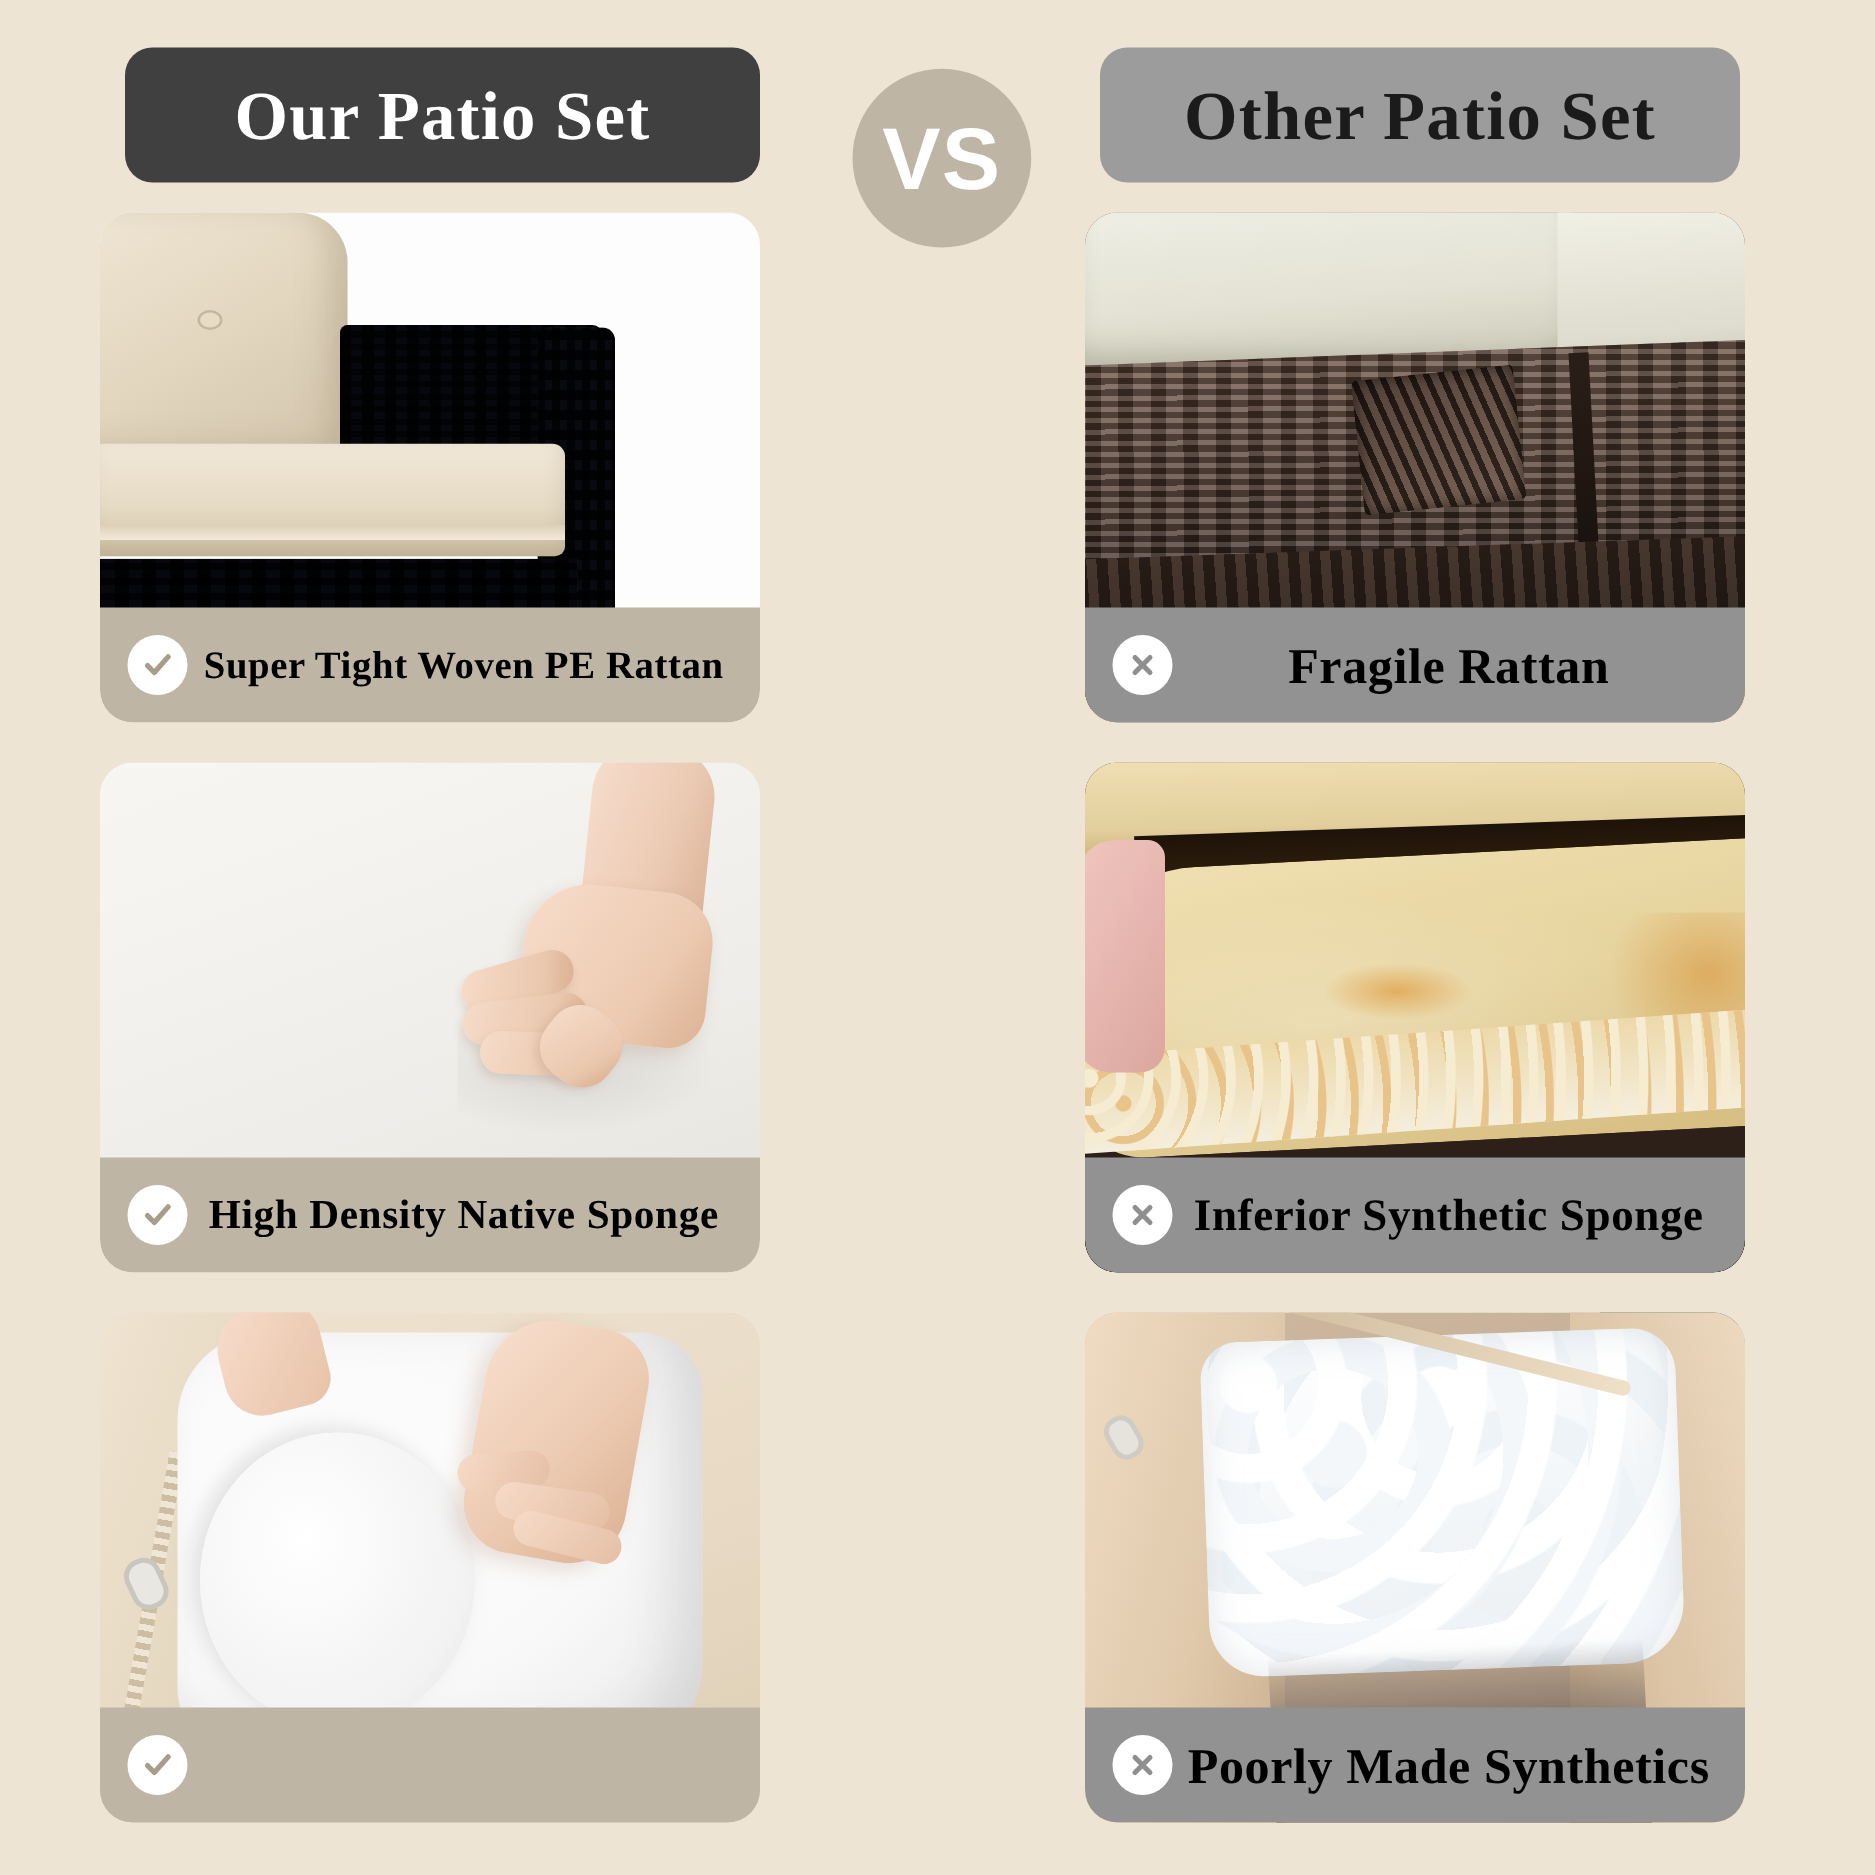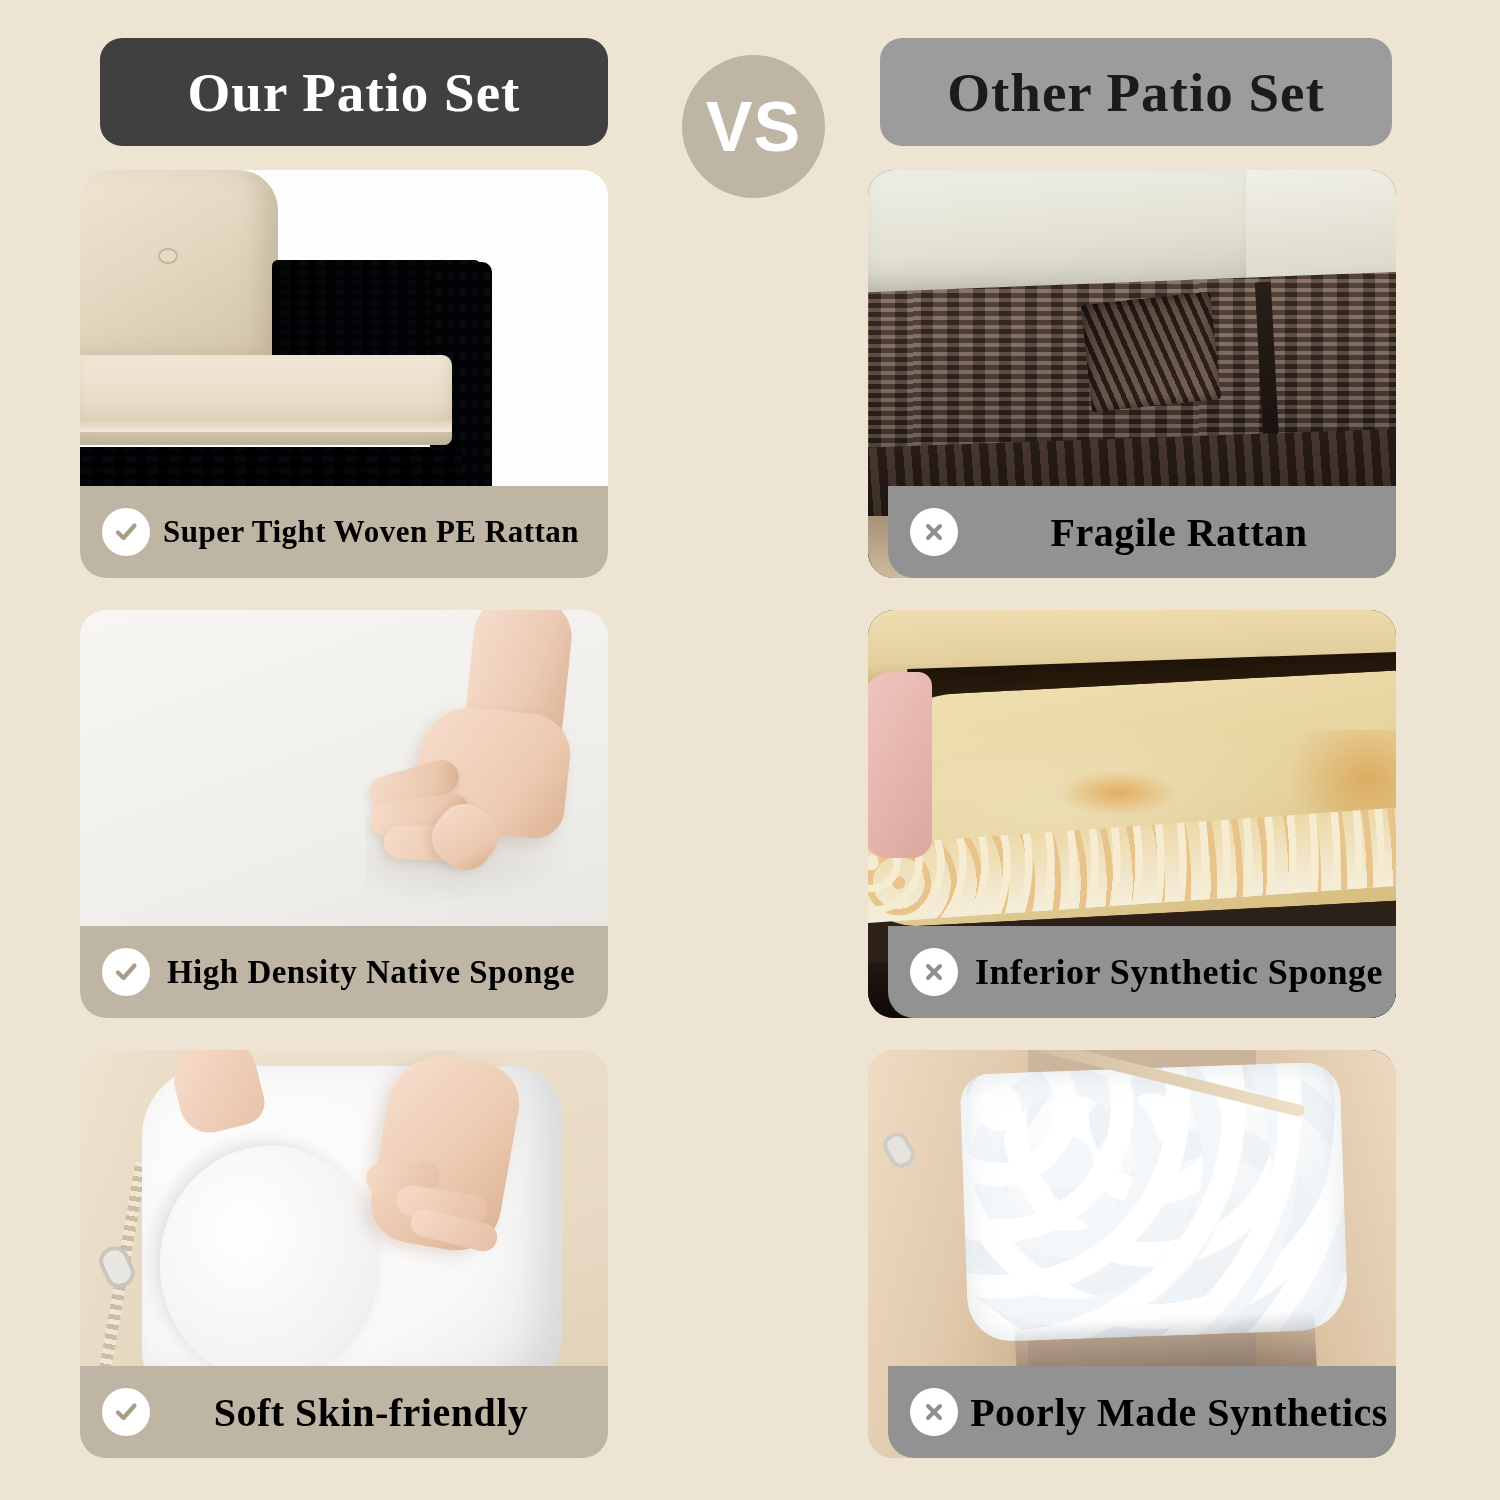--- a/index.html
+++ b/index.html
@@ -117,21 +117,21 @@
     bottom: 0;
     width: 100%;
     height: 92px;
     display: flex;
     align-items: center;
     padding: 0 22px;
     border-bottom-left-radius: 26px;
     border-bottom-right-radius: 26px;
   }
   .caption.good { background: #bfb5a5; }
-  .caption.bad  { background: #929292; margin-left: 20px; }
+  .caption.bad  { background: #929292; }
 
   .cap-icon {
     flex: 0 0 auto;
     width: 48px;
     height: 48px;
     border-radius: 50%;
     background: #ffffff;
     display: flex;
     align-items: center;
     justify-content: center;
@@ -550,21 +550,20 @@
           <div class="fingerB b3"></div>
           <div class="zippull"></div>
           <div class="coverB"></div>
         </div>
         <div class="caption good">
           <span class="cap-icon">
             <svg width="30" height="30" viewBox="0 0 30 30">
               <path d="M7 15.5 L12.5 21 L23.5 8.5" fill="none" stroke="#a99d8a" stroke-width="4.2" stroke-linecap="round" stroke-linejoin="round"></path>
             </svg>
           </span>
-          <span class="cap-text">Soft Skin-friendly</span>
         </div>
       </div>
 
       <div class="card right">
         <div class="photo ph-fill">
           <div class="greybit"></div>
           <div class="fabricL"></div>
           <div class="fabricR"></div>
           <div class="opening"></div>
           <div class="zipline"></div>

